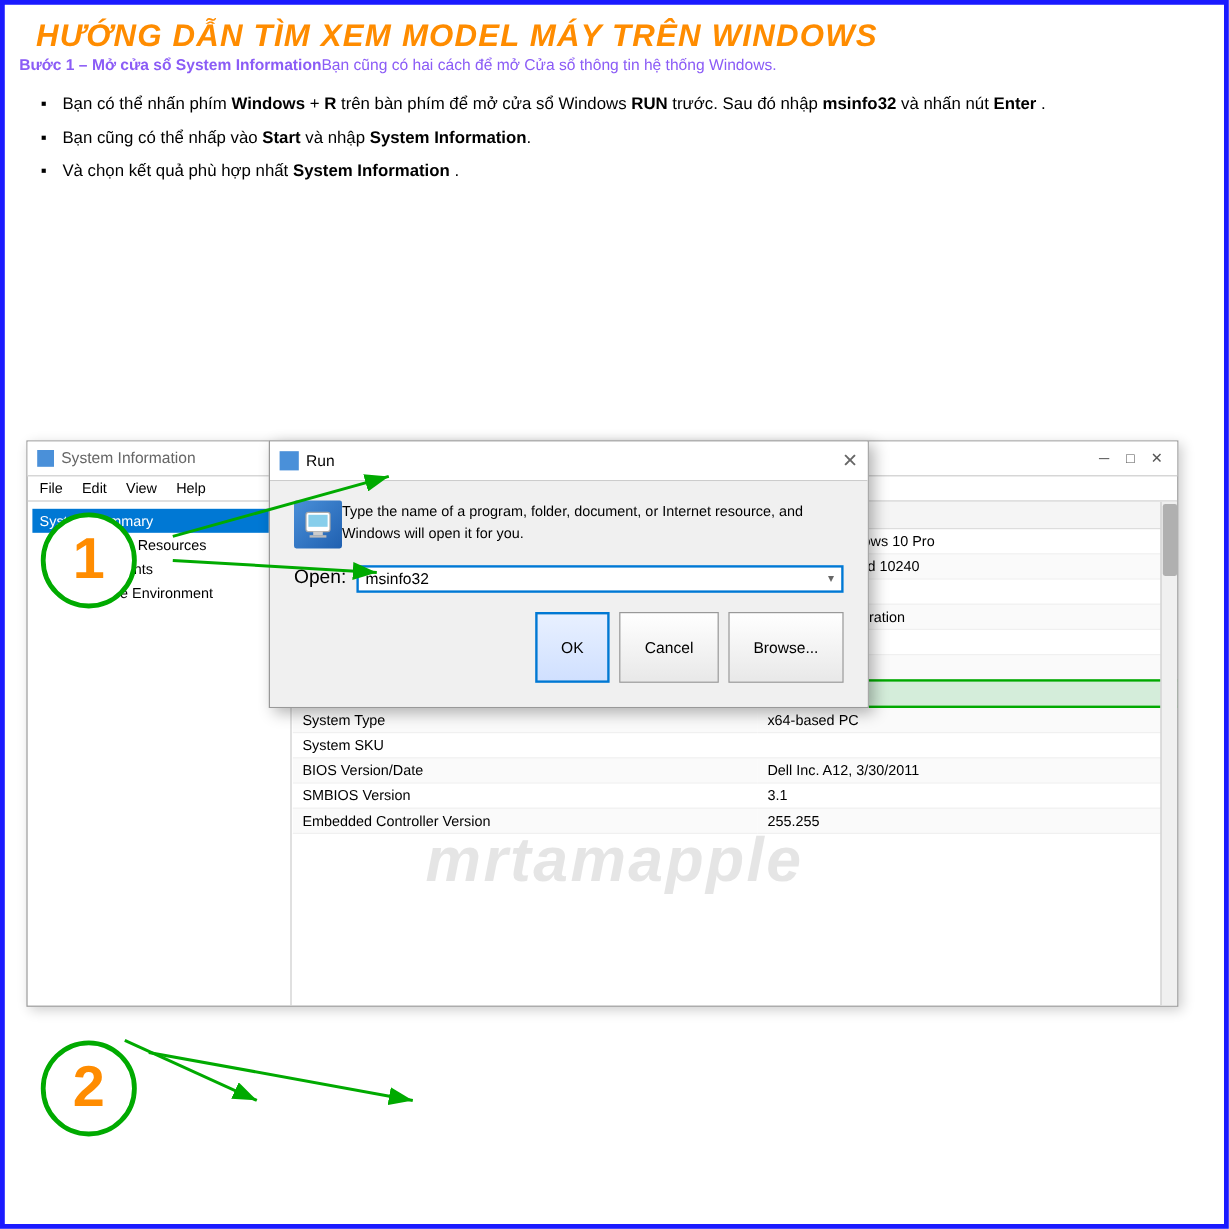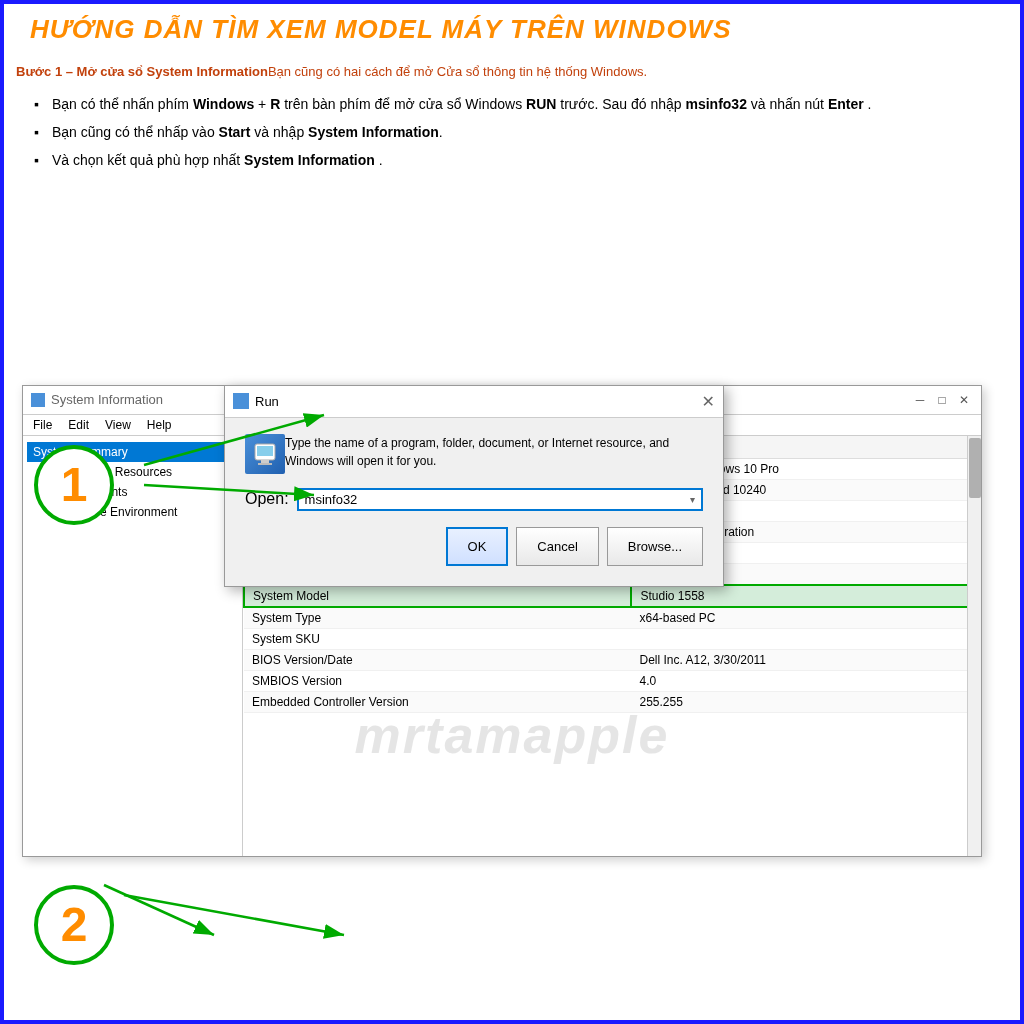--- a/index.html
+++ b/index.html
@@ -22,23 +22,23 @@
       font-size: 26px;
       font-weight: 900;
       color: #ff8c00;
       font-style: italic;
       text-transform: uppercase;
       letter-spacing: 1px;
       margin-left: 14px;
     }
     .header-subtitle {
       font-size: 13px;
-      color: #c2410c;
+      color: #8b5cf6;
       line-height: 1.4;
-      margin-top: 18px;
+      margin-top: 0;
     }
     .header-subtitle strong {
       font-weight: bold;
     }
 
     
     .instructions {
       padding: 8px 20px 8px 20px;
       font-size: 14px;
       color: #000;
@@ -157,21 +157,21 @@
     .run-dropdown-arrow {
       font-size: 10px;
       color: #666;
     }
     .run-buttons {
       display: flex;
       justify-content: flex-end;
       gap: 8px;
     }
     .run-btn {
-      padding: 10px 20px;
+      padding: 20px 20px;
       font-size: 13px;
       border: 1px solid #999;
       background: linear-gradient(to bottom, #fff, #e8e8e8);
       cursor: pointer;
     }
     .run-btn-ok {
       background: linear-gradient(to bottom, #e8f0ff, #d0e0ff);
       border: 2px solid #0078d4;
     }
 
@@ -547,21 +547,21 @@
             <tr>
               <td>System SKU</td>
               <td></td>
             </tr>
             <tr>
               <td>BIOS Version/Date</td>
               <td>Dell Inc. A12, 3/30/2011</td>
             </tr>
             <tr>
               <td>SMBIOS Version</td>
-              <td>4.0</td>
+              <td>3.1</td>
             </tr>
             <tr>
               <td>Embedded Controller Version</td>
               <td>255.255</td>
             </tr>
           </tbody>
         </table>
         <div class="sysinfo-scrollbar">
           <div class="sysinfo-scrollbar-thumb"></div>
         </div>

